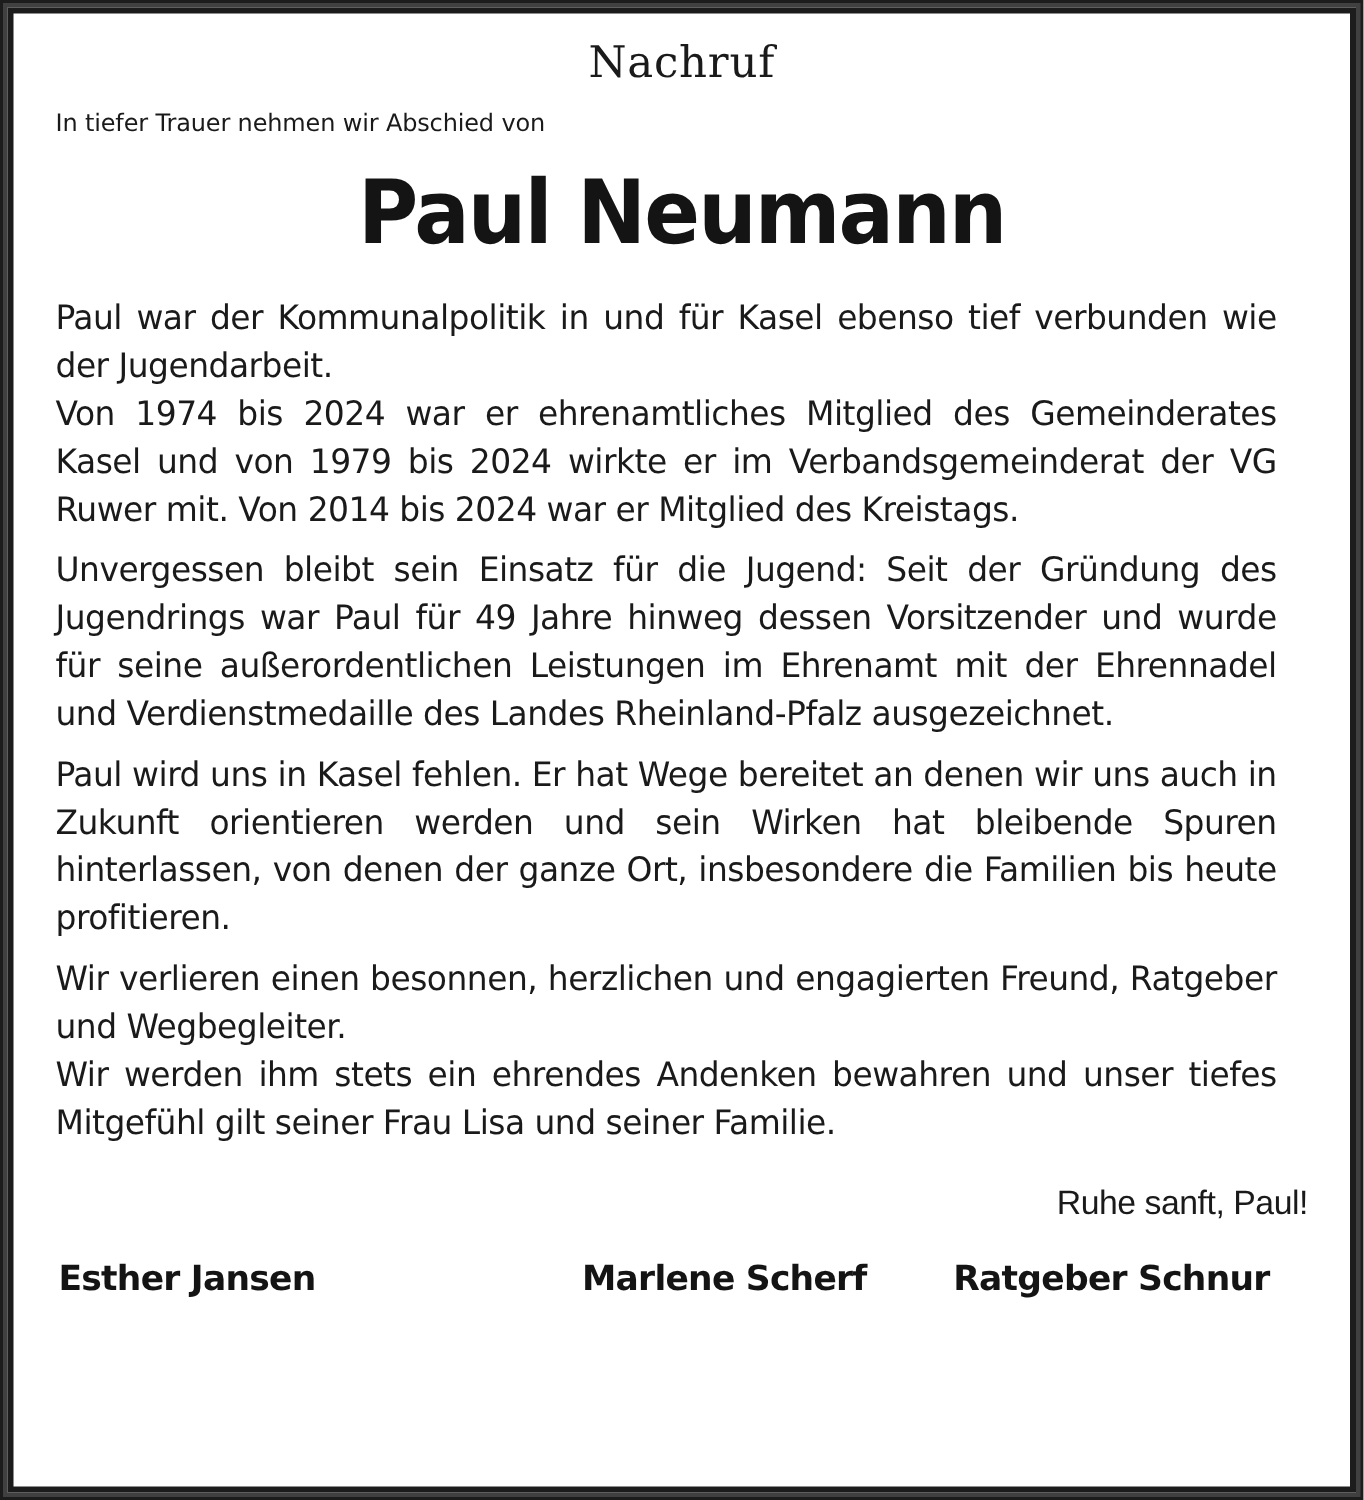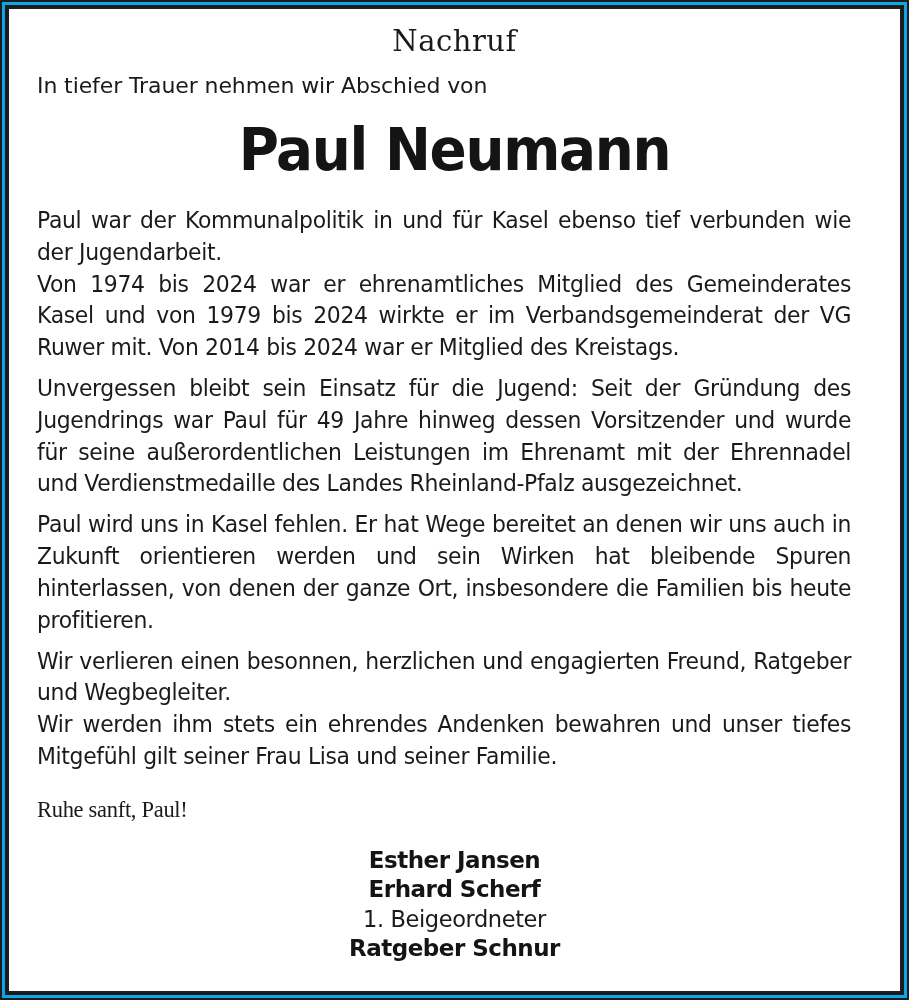--- a/index.html
+++ b/index.html
@@ -16,21 +16,21 @@
     color: #1a1a1a;
   }
 
   
   .notice-frame {
     box-sizing: border-box;
     width: 909px;
     height: 1000px;
     border: 2px solid #1c1c1c;
     padding: 3px;
-    background: #0ea5e9;
+    background: #404040;
   }
   .notice-inner {
     box-sizing: border-box;
     width: 100%;
     height: 100%;
     border: 4px solid #1c1c1c;
     background: #ffffff;
     padding: 14px 28px 10px 28px;
     display: flex;
     flex-direction: column;
@@ -44,21 +44,21 @@
     text-align: center;
     letter-spacing: 0.5px;
     line-height: 1.15;
     margin: 2px 0 14px 0;
     color: #1a1a1a;
   }
 
   
   .lead-line {
     font-family: "DejaVu Sans", "Liberation Sans", sans-serif;
-    font-size: 22px;
+    font-size: 16px;
     font-weight: 400;
     text-align: left;
     line-height: 1.25;
     margin: 0 0 6px 0;
     letter-spacing: -0.1px;
     color: #1a1a1a;
   }
 
   
   .deceased-name {
@@ -92,35 +92,35 @@
   }
   .body-par:last-child {
     margin-bottom: 0;
   }
   .body-par.tight {
     margin-bottom: 0;
   }
 
   
   .closing-line {
-    font-family: Liberation Serif, serif;
+    font-family: Liberation Sans, sans-serif;
     font-size: 22.5px;
     font-weight: 400;
-    text-align: left;
+    text-align: right;
     line-height: 1.3;
     letter-spacing: -0.3px;
     margin: 22px 0 20px 0;
     color: #1a1a1a;
   }
 
   
   .signature-row {
     display: flex;
-    flex-direction: column;
-    align-items: center;
+    flex-direction: row;
+    align-items: flex-end;
     justify-content: space-between;
     margin-top: 2px;
     padding: 0 2px;
   }
   .signature-block {
     display: flex;
     flex-direction: column;
     align-items: center;
     flex: 1 1 0;
   }
@@ -172,22 +172,21 @@
       <p class="body-par">Wir werden ihm stets ein ehrendes Andenken bewahren und unser tiefes Mitgefühl gilt seiner Frau Lisa und seiner Familie.</p>
     </div>
 
     <div class="closing-line">Ruhe sanft, Paul!</div>
 
     <div class="signature-row">
       <div class="signature-block first">
         <div class="sig-name">Esther Jansen</div>
       </div>
       <div class="signature-block">
-        <div class="sig-name">Erhard Scherf</div>
-        <div class="sig-role">1. Beigeordneter</div>
+        <div class="sig-name">Marlene Scherf</div>
       </div>
       <div class="signature-block">
         <div class="sig-name">Ratgeber Schnur</div>
       </div>
     </div>
 
     <div class="spacer-flex"></div>
 
   </div>
 </div>

